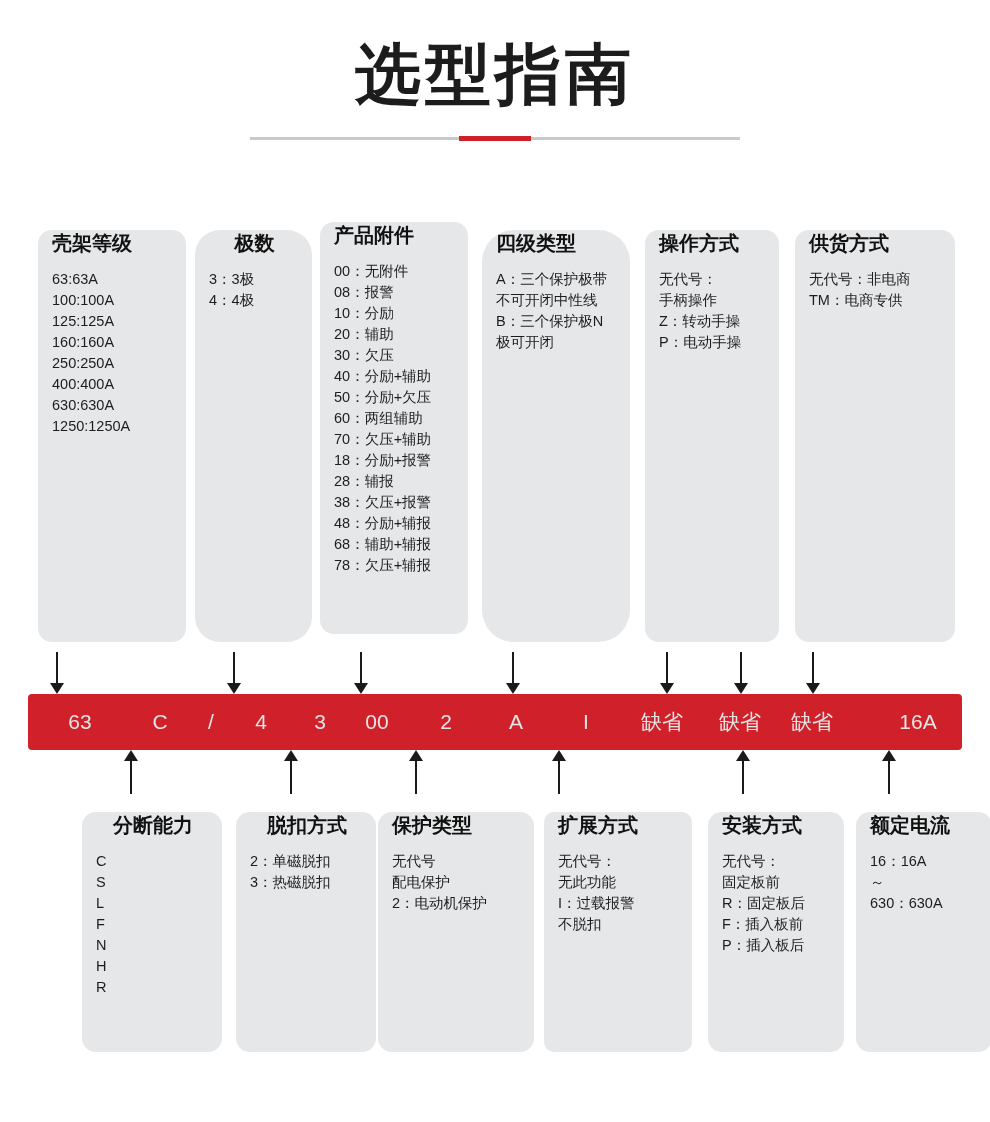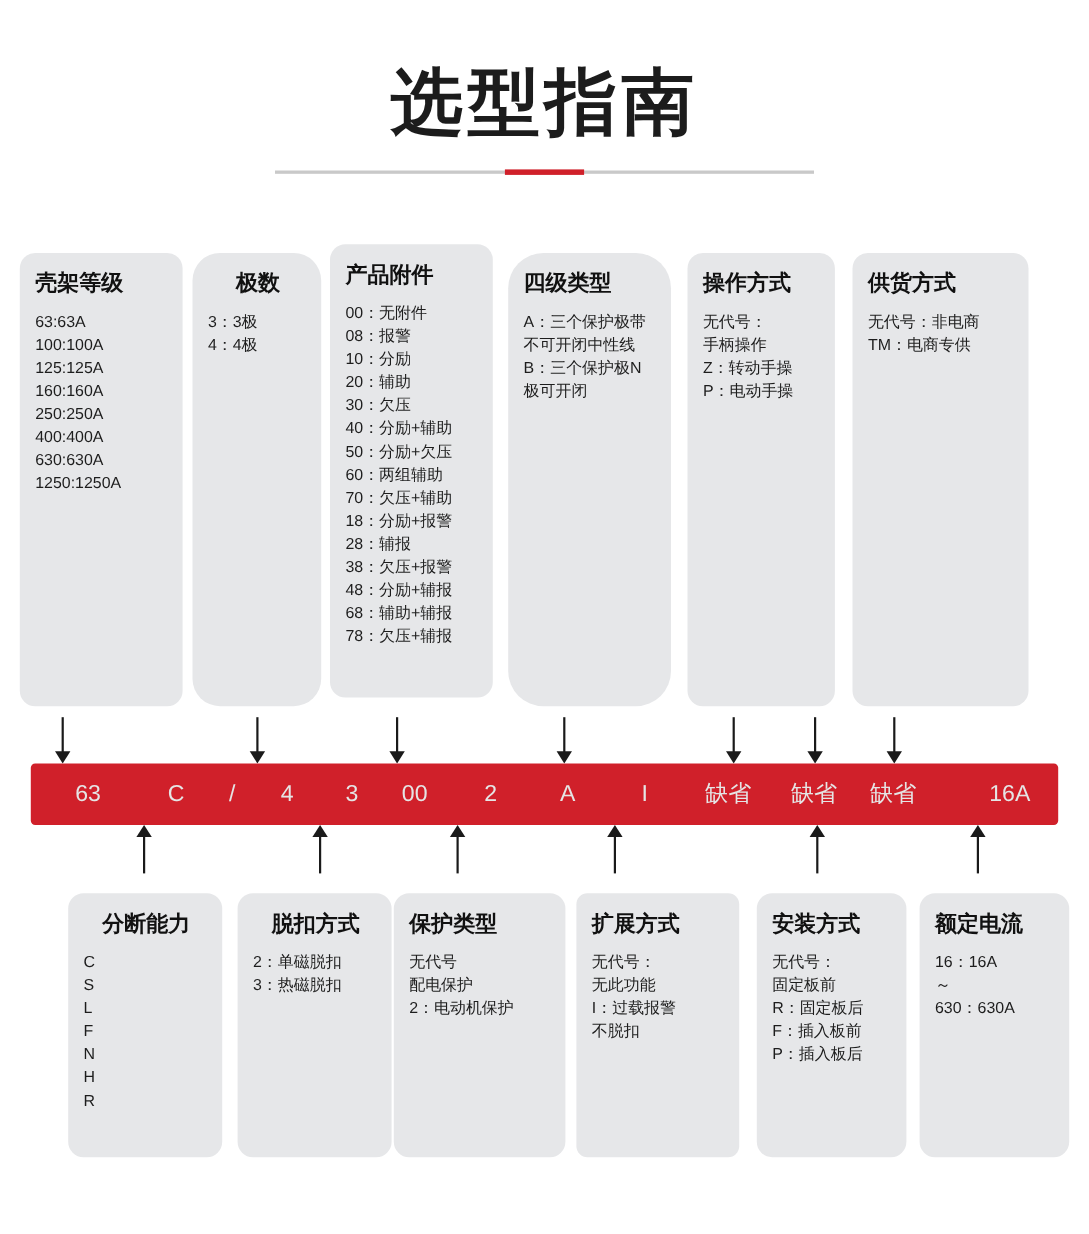--- a/index.html
+++ b/index.html
@@ -12,21 +12,21 @@
     height: 1122px;
     position: relative;
     font-family: "Liberation Sans", "DejaVu Sans", sans-serif;
     color: #1a1a1a;
     overflow: hidden;
   }
 
   
   .title-wrap {
     text-align: center;
-    padding-top: 56px;
+    padding-top: 38px;
   }
   .page-title {
     font-size: 66px;
     font-weight: bold;
     letter-spacing: 4px;
     line-height: 1.1;
     color: #1c1c1c;
   }
   .divider {
     margin: 26px auto 0 auto;
@@ -44,21 +44,22 @@
     height: 5px;
     background: #d0202a;
   }
 
   
   .card {
     position: absolute;
     background: #e6e7e9;
     border-radius: 14px;
     box-sizing: border-box;
-    padding: 14px 12px 10px 14px;
+    padding: 0 12px 10px 14px;
+    margin-left: 20px;
   }
   .card-title {
     font-size: 20px;
     font-weight: bold;
     color: #111;
     margin-bottom: 12px;
     white-space: nowrap;
   }
   .card-title.center {
     text-align: center;

